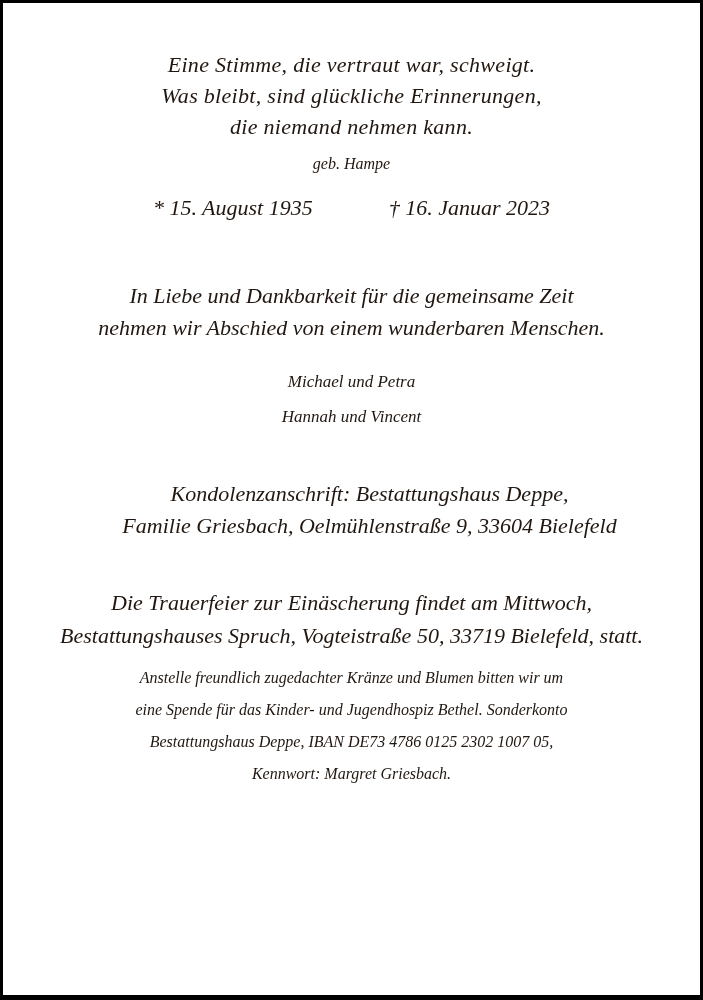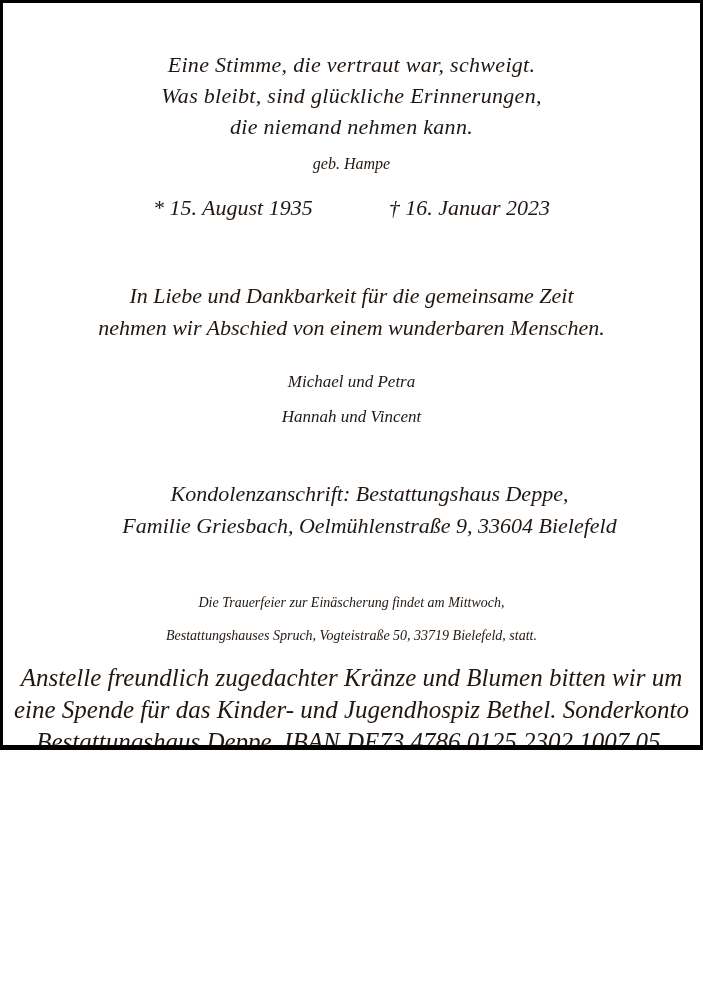--- a/index.html
+++ b/index.html
@@ -10,21 +10,21 @@
   }
   * { margin: 0; padding: 0; box-sizing: border-box; }
   html, body { background: #ffffff; }
   body {
     width: 703px;
     height: 1000px;
     font-family: "Liberation Serif", "DejaVu Serif", serif;
   }
   .page {
     width: 703px;
-    height: 750px;
+    height: 1000px;
     background: var(--background, #ffffff);
     border: 3px solid var(--border, #000000);
     border-bottom-width: 5px;
     padding-top: 46px;
     overflow: hidden;
     color: var(--text, #211710);
     font-style: italic;
     text-align: center;
   }
   .poem {
@@ -64,26 +64,26 @@
     line-height: 35px;
   }
   .condolence {
     margin-top: 44px;
     font-size: 22px;
     line-height: 32px;
     margin-left: 36px;
   }
   .service {
     margin-top: 44px;
-    font-size: 14px;
+    font-size: 22px;
     line-height: 33px;
   }
   .donation {
     margin-top: 10px;
-    font-size: 25px;
+    font-size: 16px;
     line-height: 32px;
   }
 </style>
 </head>
 <body>
 
 <div class="page">
 
   <div class="poem">
     <div>Eine Stimme, die vertraut war, schweigt.</div>

